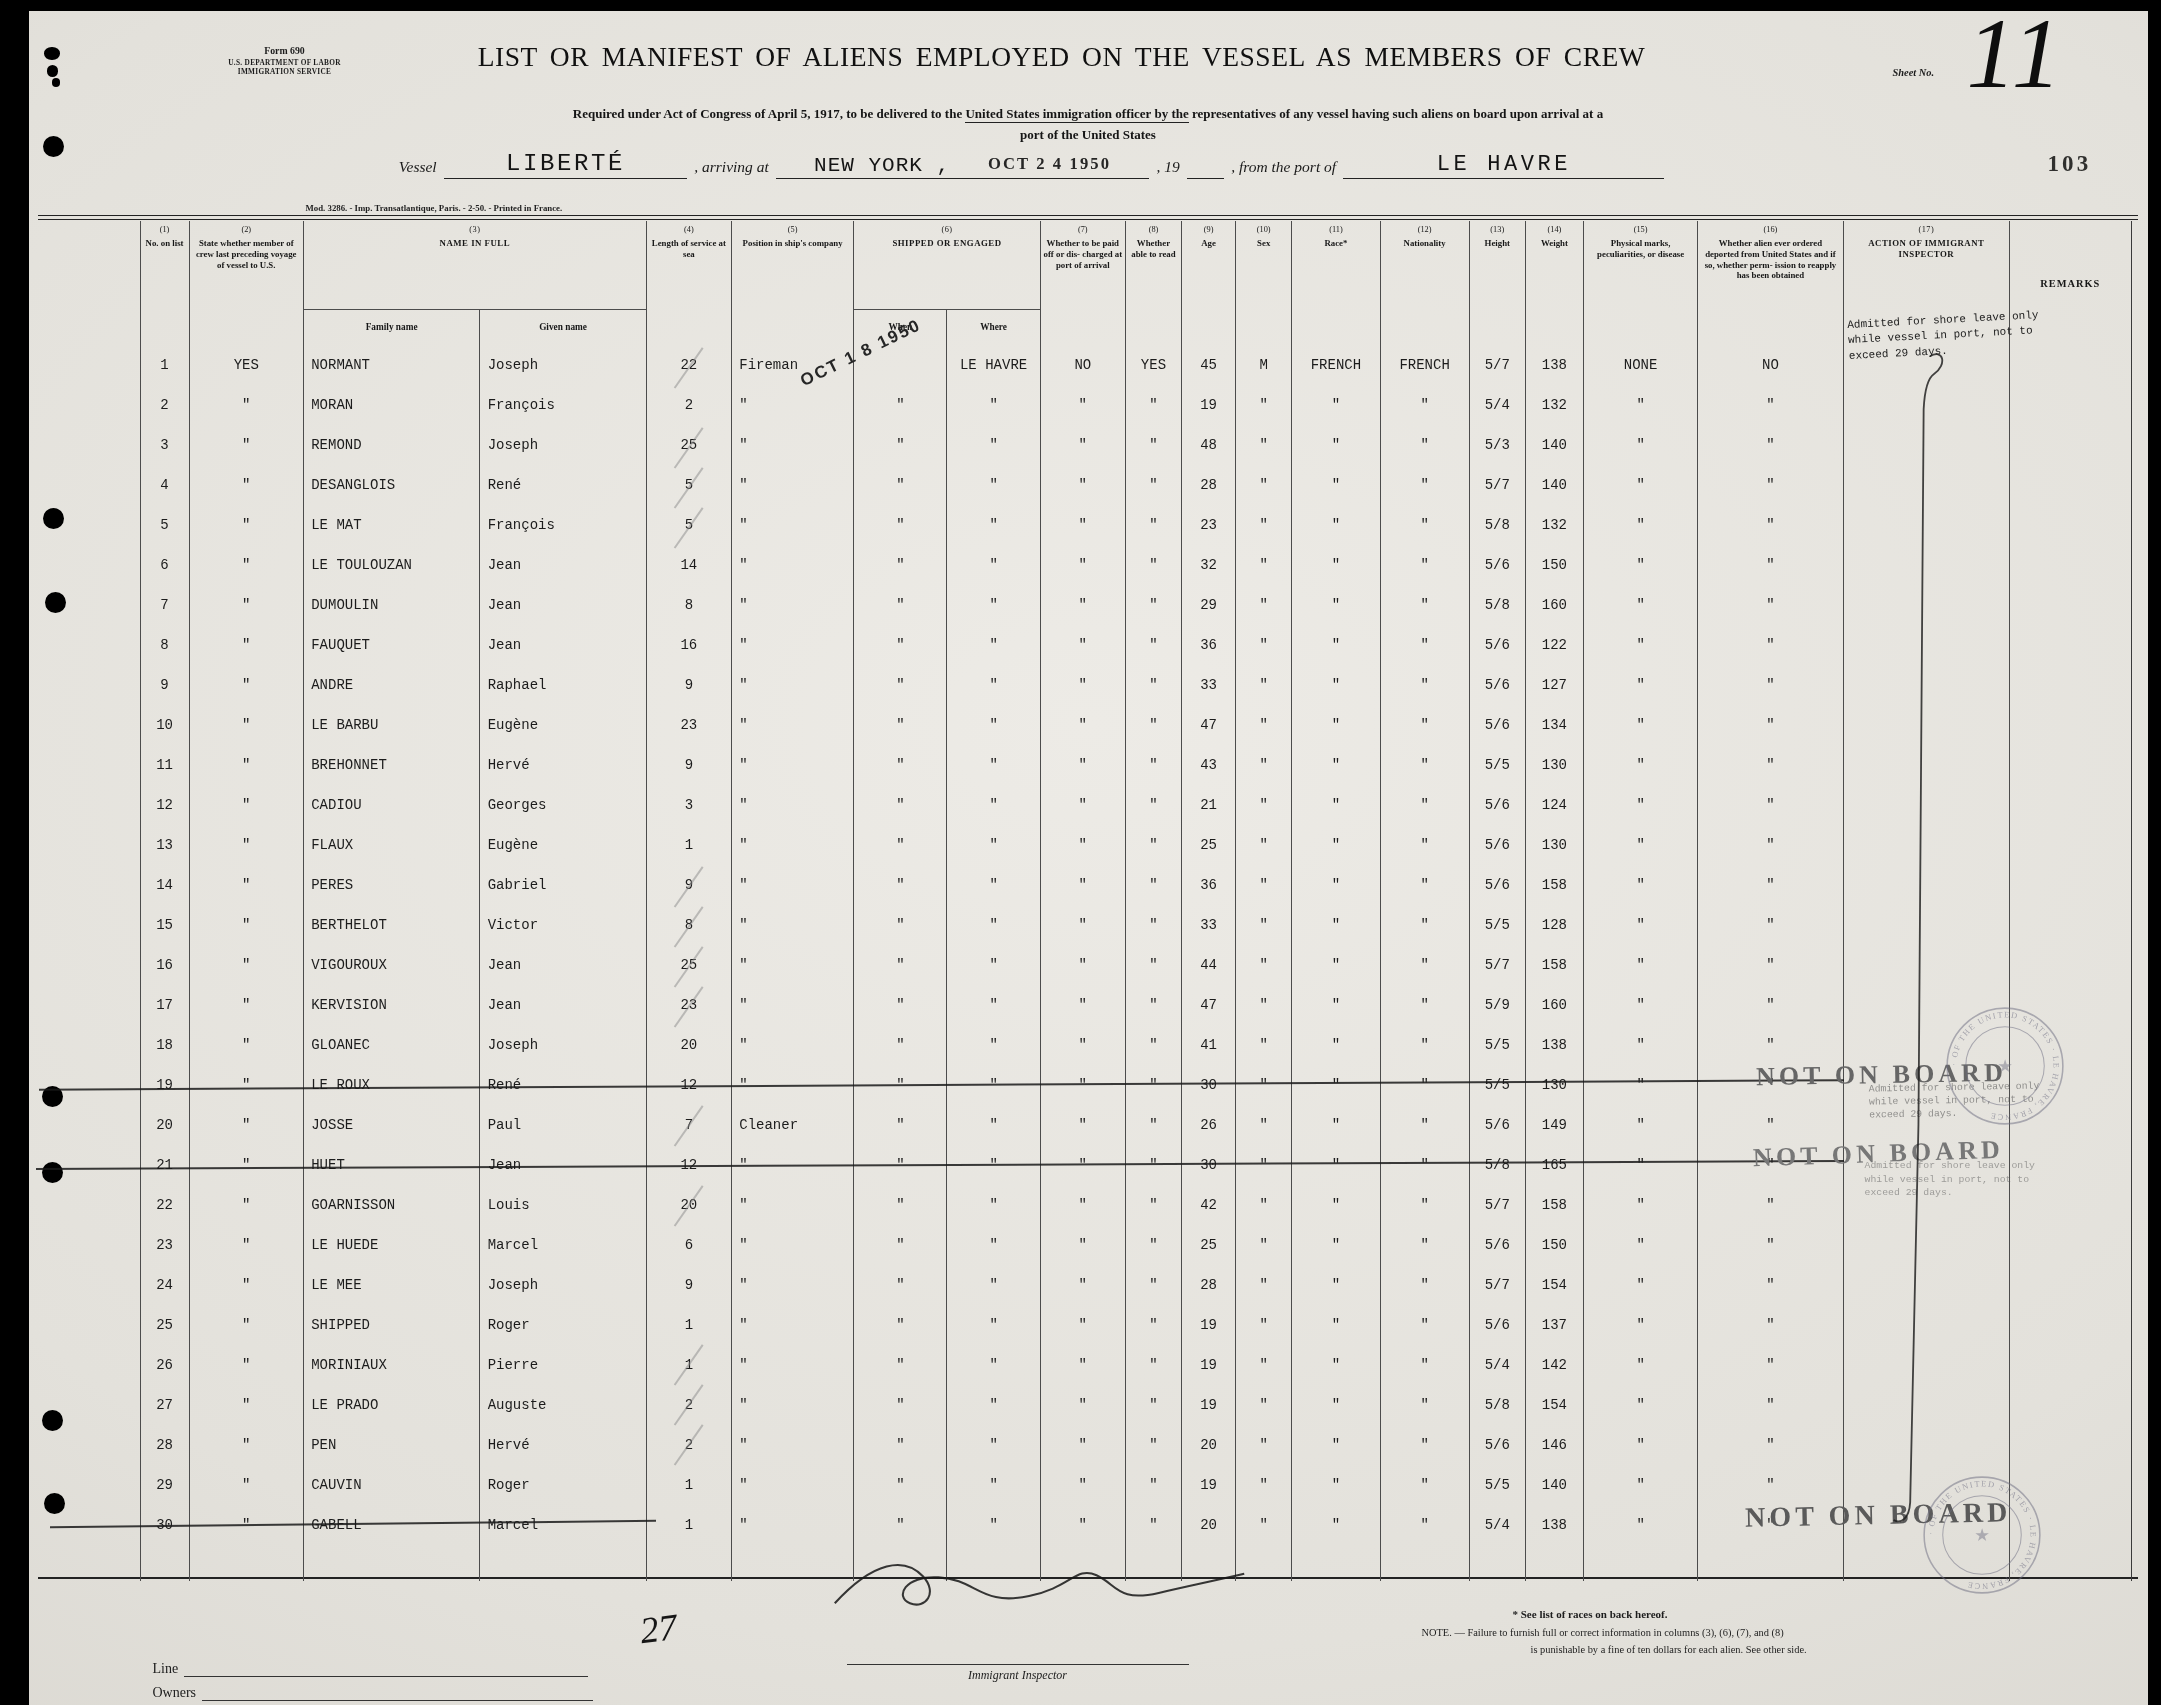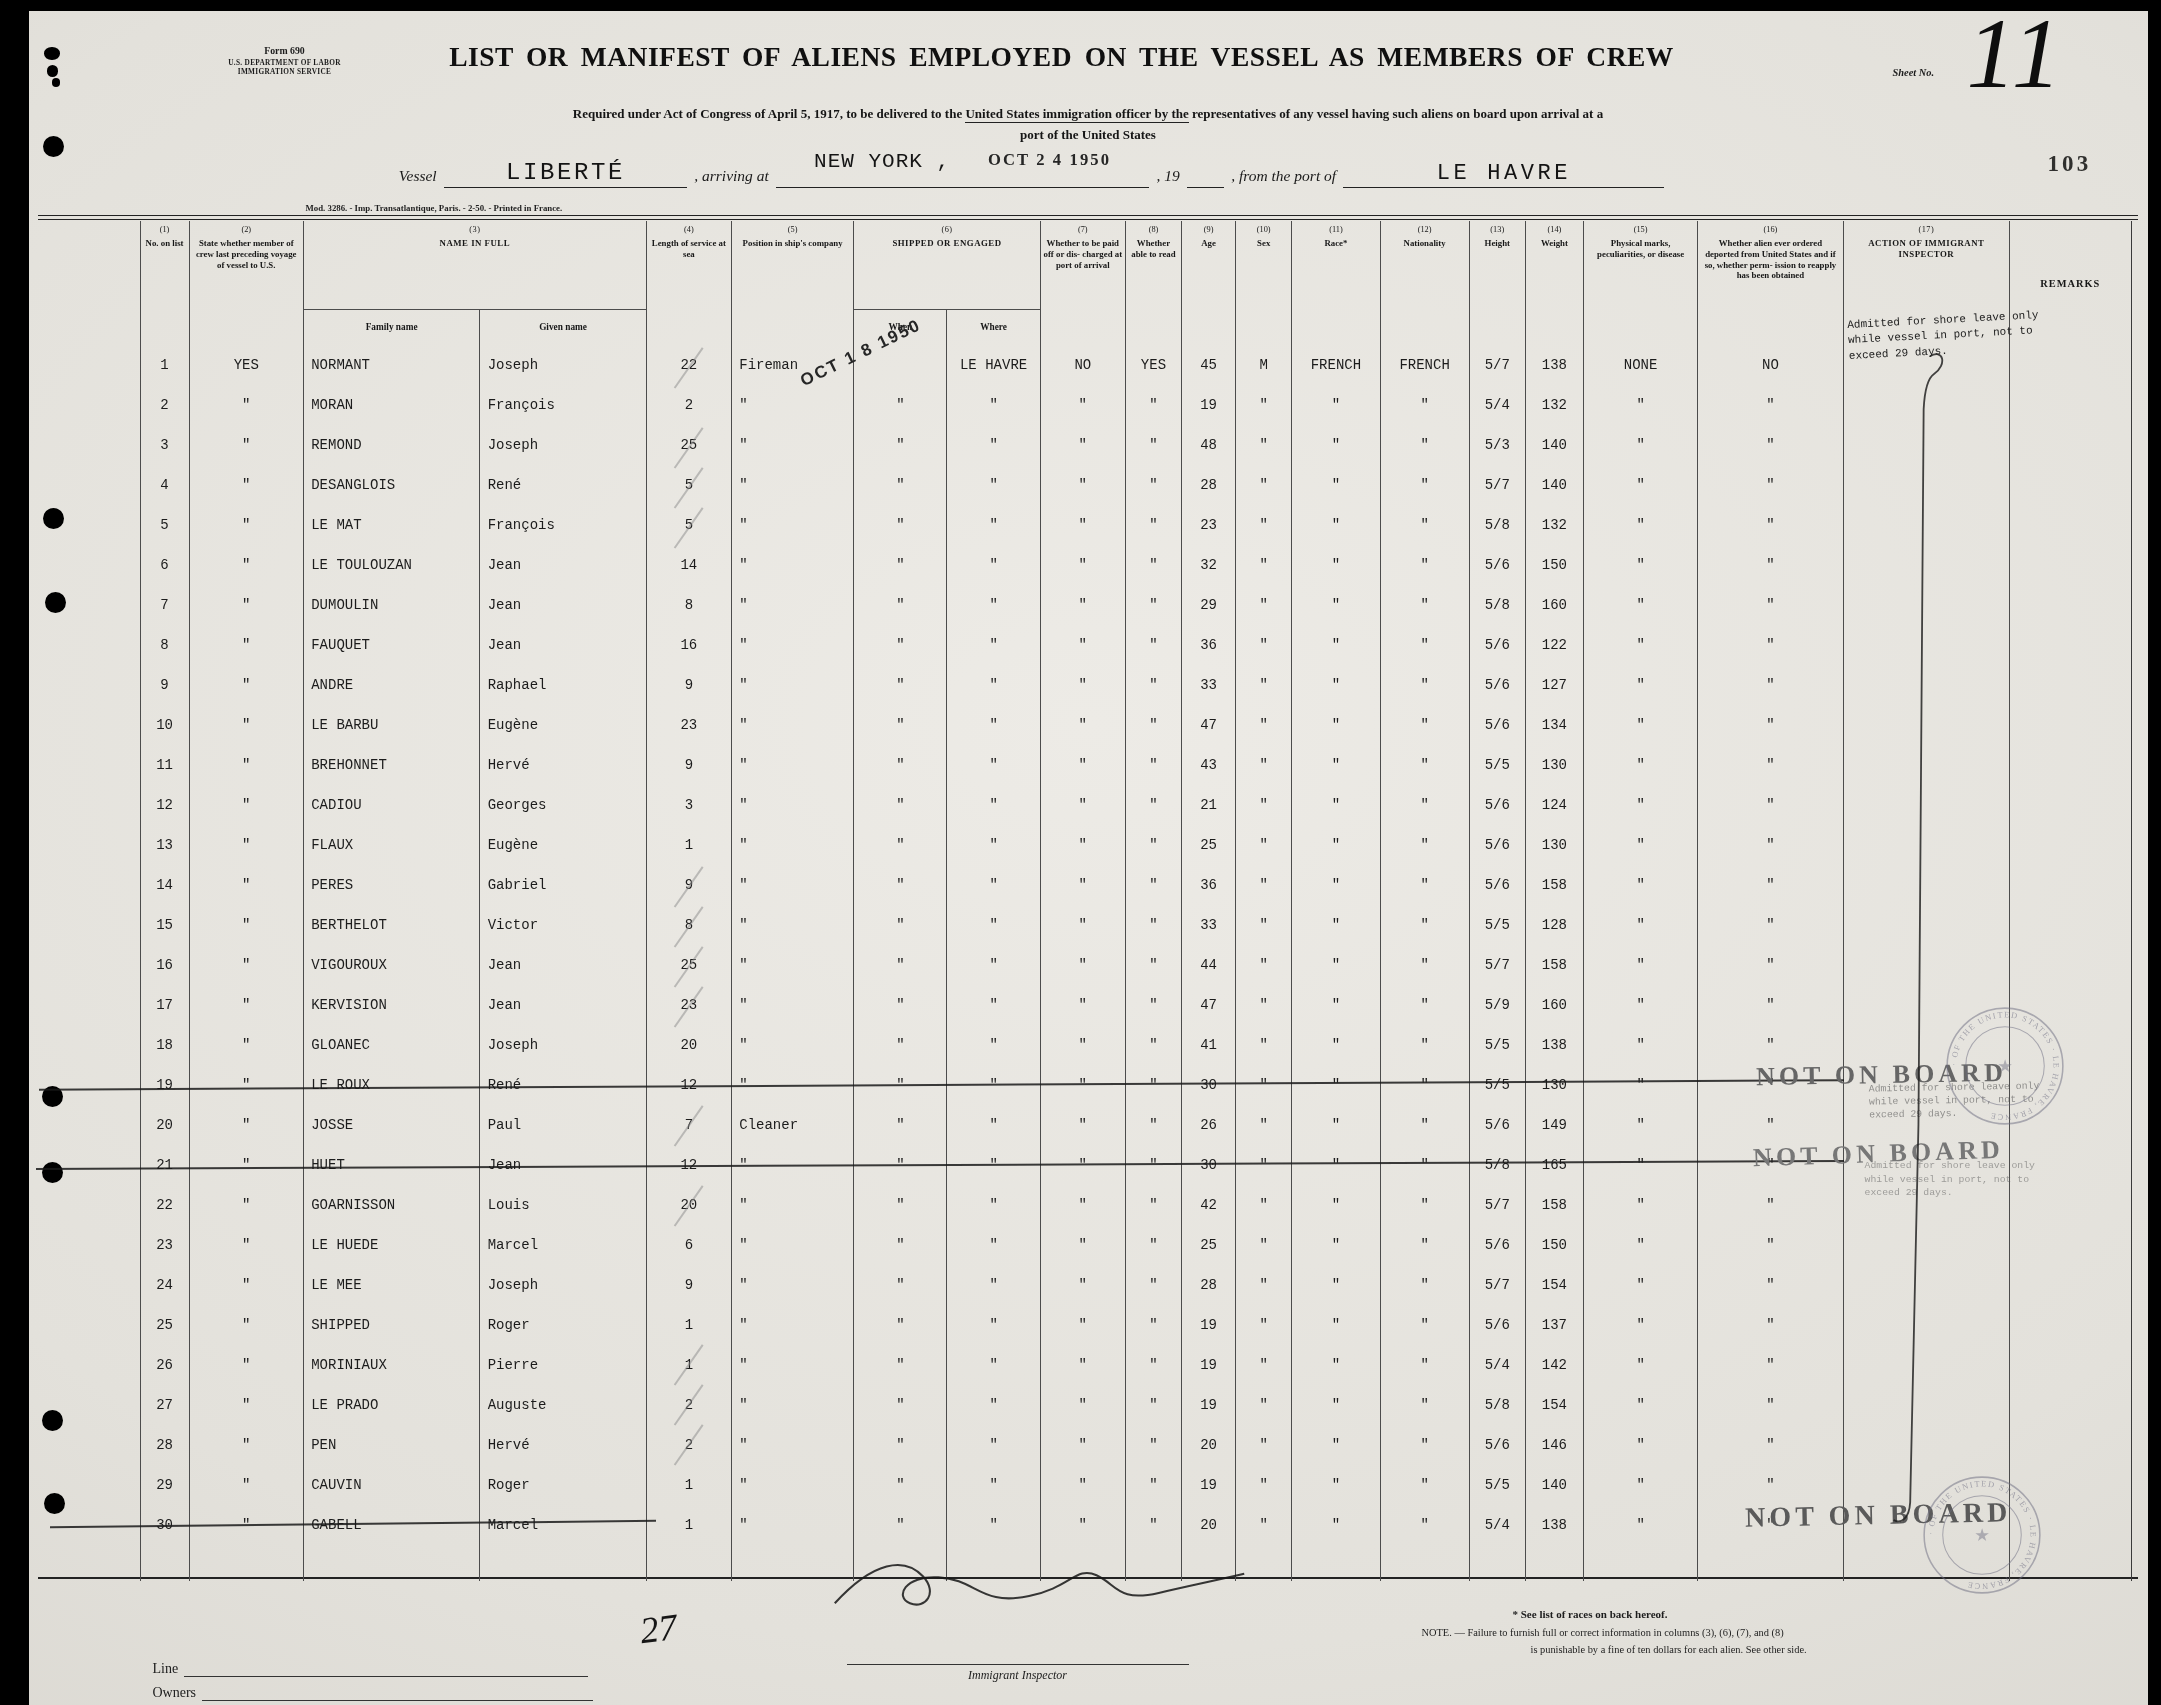--- a/index.html
+++ b/index.html
@@ -6,35 +6,35 @@
     font-family:"Liberation Serif",serif;}
   .paper{position:absolute;left:28.5px;top:11.4px;width:2119px;height:1694px;
     background:radial-gradient(ellipse 120% 100% at 50% 42%,#edebe6 0%,#e3e1db 55%,#d3d0c9 100%);
     overflow:hidden;}
   
   .form-id{position:absolute;left:181px;top:33px;width:150px;text-align:center;
     font-weight:bold;color:#1c1c1c;line-height:1.35;}
   .form-id .l1{font-size:9.8px;}
   .form-id .l2,.form-id .l3{font-size:7.3px;letter-spacing:0.3px;}
   .title{position:absolute;left:269px;top:30px;width:1528px;text-align:center;
-    font-size:27.5px;font-weight:bold;letter-spacing:0.5px;word-spacing:5.2px;color:#101010;}
+    font-size:27.5px;font-weight:normal;letter-spacing:0.5px;word-spacing:5.2px;color:#101010;}
   .sheet-label{position:absolute;left:1864px;top:56px;font-size:10.4px;font-weight:bold;font-style:italic;color:#1d1d1d;}
   .sheet-number{position:absolute;left:1938px;top:-7.3px;font-size:99px;font-style:italic;
     color:#0e0e0e;line-height:1;letter-spacing:3.1px;}
   .page-stamp{position:absolute;left:2019px;top:140px;font-size:23px;font-weight:bold;
     letter-spacing:3.1px;color:#30302e;}
   .req1{position:absolute;left:218px;top:95px;width:1683px;text-align:center;font-weight:bold;font-size:13px;color:#151515;}
   .req1 .ul{border-bottom:1px solid #222;padding-bottom:0.5px;}
   .req2{position:absolute;left:218px;top:116px;width:1683px;text-align:center;font-weight:bold;font-size:13px;color:#151515;}
   .vessel-line{position:absolute;left:363px;top:139px;display:flex;align-items:flex-end;white-space:nowrap;}
   .vl-label{font-style:italic;font-size:15.5px;color:#1a1a1a;padding:0 7.3px 3.1px;}
   .vl-value{font-family:"Liberation Mono",monospace;border-bottom:1px solid #222;
     text-align:center;color:#141414;}
   .v-name{width:243px;font-size:24px;letter-spacing:2.6px;padding-bottom:1px;}
-  .v-port{width:373px;font-size:21px;letter-spacing:1px;display:flex;justify-content:space-evenly;align-items:flex-end;padding-bottom:14px;}
+  .v-port{width:373px;font-size:21px;letter-spacing:1px;display:flex;justify-content:space-evenly;align-items:flex-end;padding-bottom:1px;}
   .v-port .stamp-inline{font-family:Liberation Serif, serif;font-weight:600;font-size:16.6px;
     letter-spacing:2.1px;color:#262626;padding-bottom:3.1px;}
   .v-yearblank{width:37px;}
   .v-from{width:321px;font-size:22px;letter-spacing:3.6px;padding-bottom:1px;}
   .mod-line{position:absolute;left:277px;top:192px;font-size:8.8px;font-weight:bold;color:#1f1f1f;}
   
   .rule{position:absolute;left:9.3px;width:2100px;background:#222;}
   
   table.manifest{position:absolute;left:111px;top:210px;width:1992px;border-collapse:collapse;
     table-layout:fixed;border-left:1px solid #3a3a3a;border-right:1px solid #3a3a3a;}

